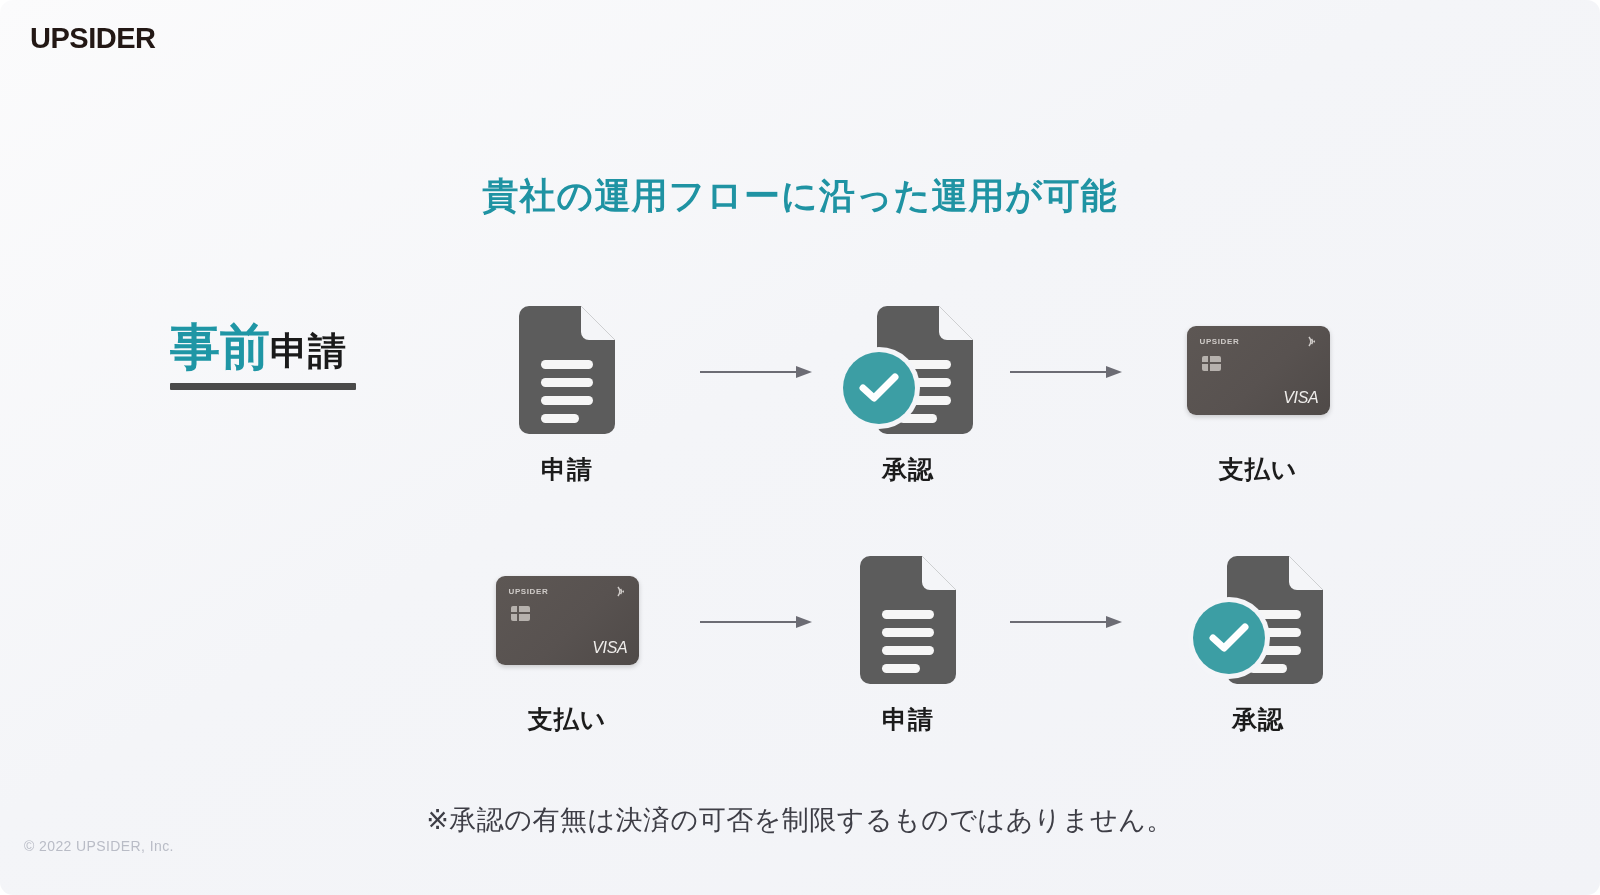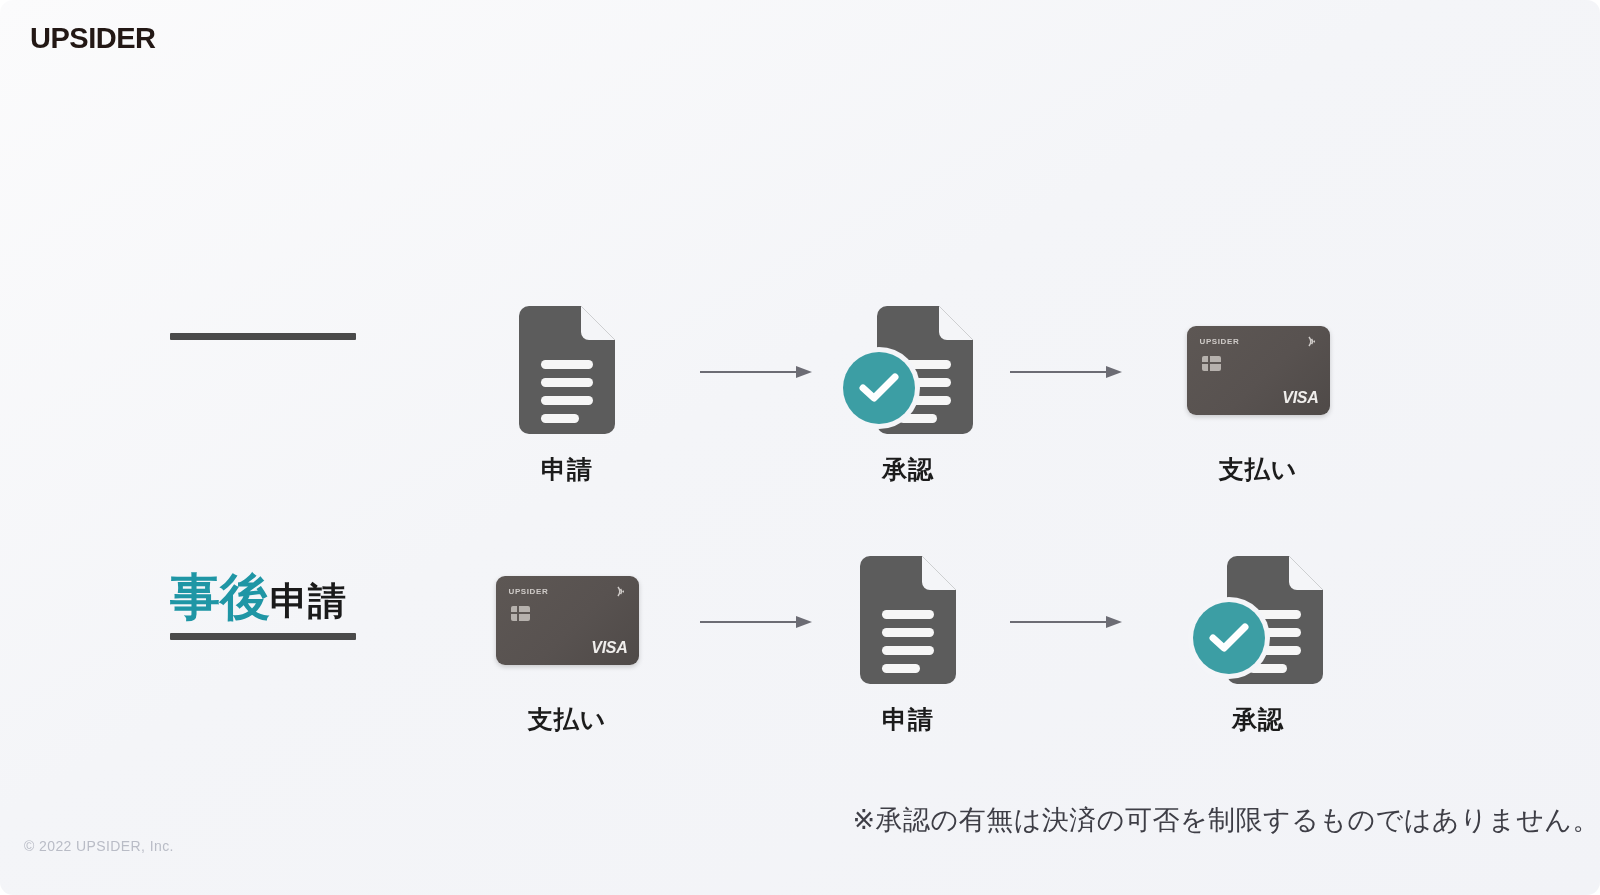--- a/index.html
+++ b/index.html
@@ -124,46 +124,50 @@
     width:19px; height:15px; border-radius:2px;
     background:#b6b1ad;
   }
   .card-chip:before, .card-chip:after{
     content:""; position:absolute; background:#5d5754;
   }
   .card-chip:before{ left:6px; top:0; width:2px; height:15px; }
   .card-chip:after{ left:0; top:6px; width:19px; height:2px; }
   .card-visa{
     position:absolute; right:11px; bottom:8px;
-    font-size:16px; font-weight:bold; font-style:italic;
+    font-size:16px; font-weight:normal; font-style:italic;
     letter-spacing:-0.3px; color:#f0eeec;
   }
 
   
   .footnote{
     position:absolute; left:0; top:802px; width:1600px;
-    text-align:right;
+    text-align:center;
     font-size:27px; color:#3e3e46; letter-spacing:0.5px;
   }
   .copyright{
     position:absolute; left:24px; top:838px;
     font-size:14px; color:#b9bcc6; letter-spacing:0.4px;
   }
 </style>
 </head>
 <body>
 
 <div class="slide">
 
   <div class="logo">UPSIDER</div>
 
+  <h2 class="subtitle">貴社の運用フローに沿った運用が可能</h2>
 
   <div class="row row-1">
 
     <div class="row-label">
+      <div class="lbl-line">
+        <span class="lbl-strong">事前</span><span class="lbl-weak">申請</span>
+      </div>
       <div class="lbl-underline"></div>
     </div>
 
     <div class="step step-a">
       <div class="art">
         <div class="doc-wrap">
           <svg width="96" height="128" viewBox="0 0 96 128">
             <path d="M10 0 H62 L96 34 V118 A10 10 0 0 1 86 128 H10 A10 10 0 0 1 0 118 V10 A10 10 0 0 1 10 0 Z" fill="#5c5c5c"></path>
             <path d="M62 0 L96 34 H70 A8 8 0 0 1 62 26 Z" fill="#f4f5f8"></path>
             <rect x="22" y="54" width="52" height="9" rx="4.5" fill="#f6f6f6"></rect>
@@ -227,26 +231,20 @@
           <div class="card-chip"></div>
           <div class="card-visa">VISA</div>
         </div>
       </div>
       <div class="caption">支払い</div>
     </div>
   </div>
 
   <div class="row row-2">
 
-    <div class="row-label">
-      <div class="lbl-line">
-        <span class="lbl-strong">事後</span><span class="lbl-weak">申請</span>
-      </div>
-      <div class="lbl-underline"></div>
-    </div>
 
     <div class="step step-a">
       <div class="art">
         <div class="card">
           <div class="card-brandtop">UPSIDER</div>
           <div class="card-wifi">
             <svg width="13" height="13" viewBox="0 0 13 13">
               <path d="M2 2 A7 7 0 0 1 2 11" fill="none" stroke="#cfcbc8" stroke-width="1.6"></path>
               <path d="M4.5 4 A4.2 4.2 0 0 1 4.5 9" fill="none" stroke="#cfcbc8" stroke-width="1.6"></path>
               <path d="M7 5.6 A1.8 1.8 0 0 1 7 7.4" fill="none" stroke="#cfcbc8" stroke-width="1.6"></path>

